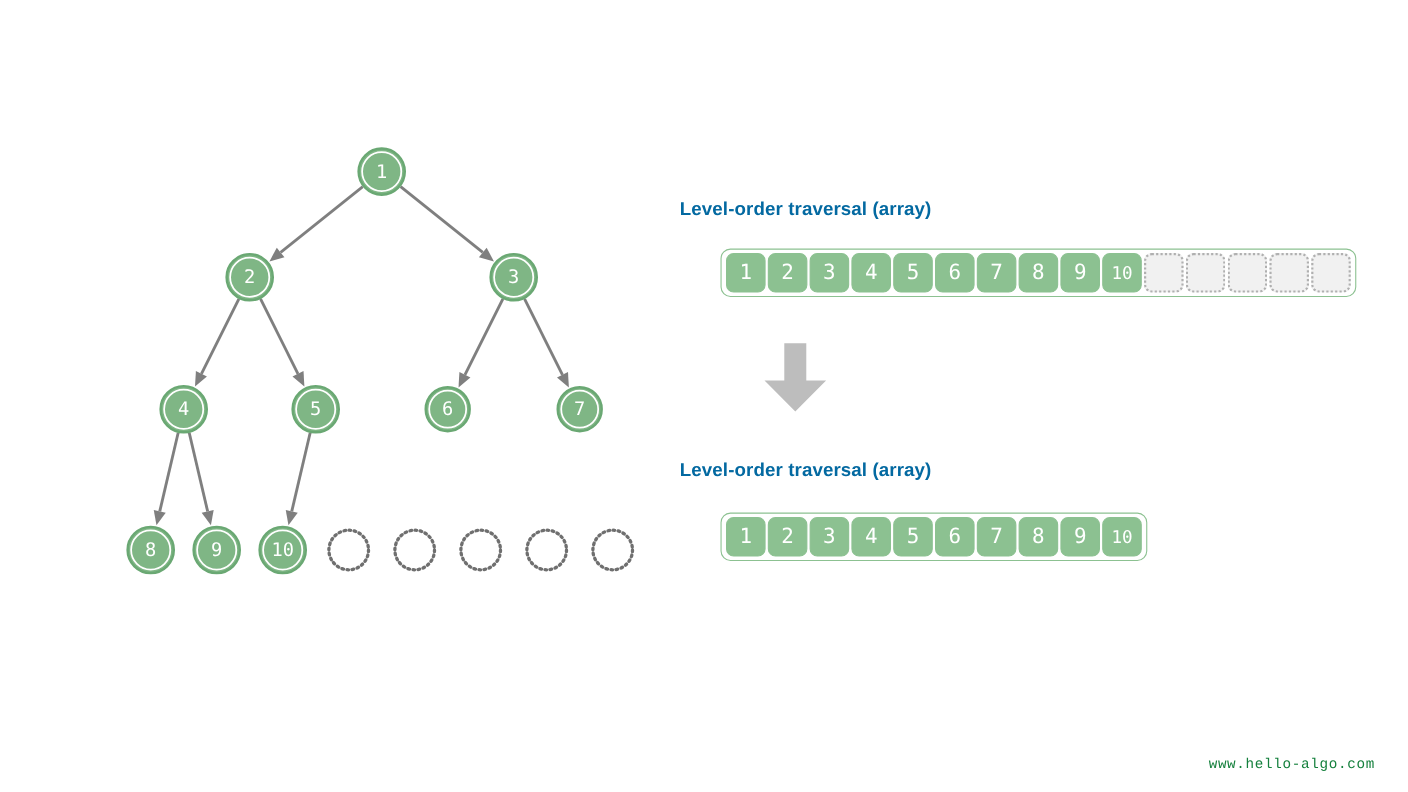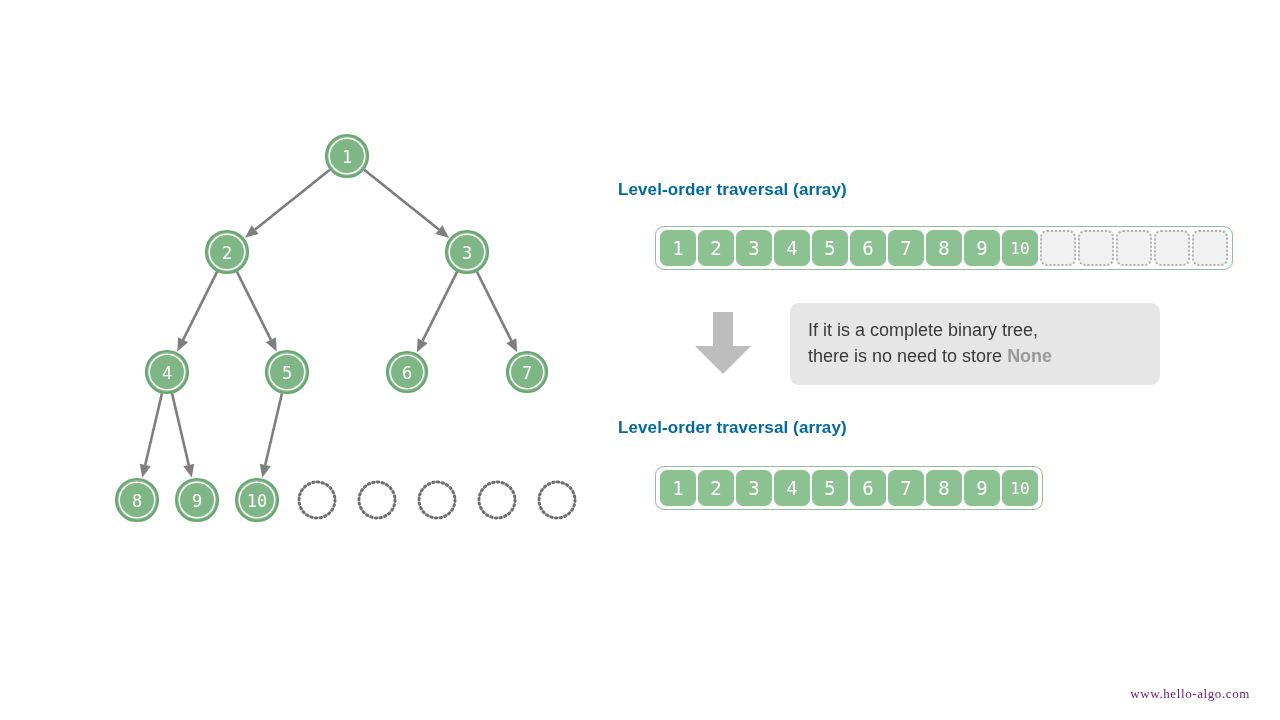--- a/index.html
+++ b/index.html
@@ -120,22 +120,22 @@
     font-weight: bold;
   }
   #down-arrow-svg {
     position: absolute;
   }
   
   #watermark {
     position: absolute;
     right: 30px;
     bottom: 18px;
-    color: #701a75;
-    font-family: Liberation Serif, serif;
+    color: #15803d;
+    font-family: Liberation Mono, monospace;
     font-size: 13px;
     letter-spacing: 0.6px;
     margin-top: 46px;
   }
 </style>
 </head>
 <body>
 
 <div id="stage">
 
@@ -246,26 +246,20 @@
       <div class="array-cell empty"></div>
       <div class="array-cell empty"></div>
       <div class="array-cell empty"></div>
       <div class="array-cell empty"></div>
     </div>
 
   <svg id="down-arrow-svg" width="62" height="68" viewBox="0 0 62 68" xmlns="http://www.w3.org/2000/svg" style="left: 692px; top: 310px;">
     <path d="M21 2 H41 V36 H59 L31 64 L3 36 H21 Z" fill="#bdbdbd"></path>
   </svg>
 
-  <div id="note-box" style="left: 790px; top: 303px; width: 370px; height: 82px;">
-    <div id="note-text">
-      <span>If it is a complete binary tree,</span><br>
-      <span>there is no need to store </span><span class="none-kw">None</span>
-    </div>
-  </div>
 
   <div class="panel-label" id="bottom-array-label" style="left: 618px; top: 418px;">Level-order traversal (array)</div>
 
   <div class="array-box" id="bottom-array-box" style="left: 655px; top: 466px;">
       <div class="array-cell filled">1</div>
       <div class="array-cell filled">2</div>
       <div class="array-cell filled">3</div>
       <div class="array-cell filled">4</div>
       <div class="array-cell filled">5</div>
       <div class="array-cell filled">6</div>

